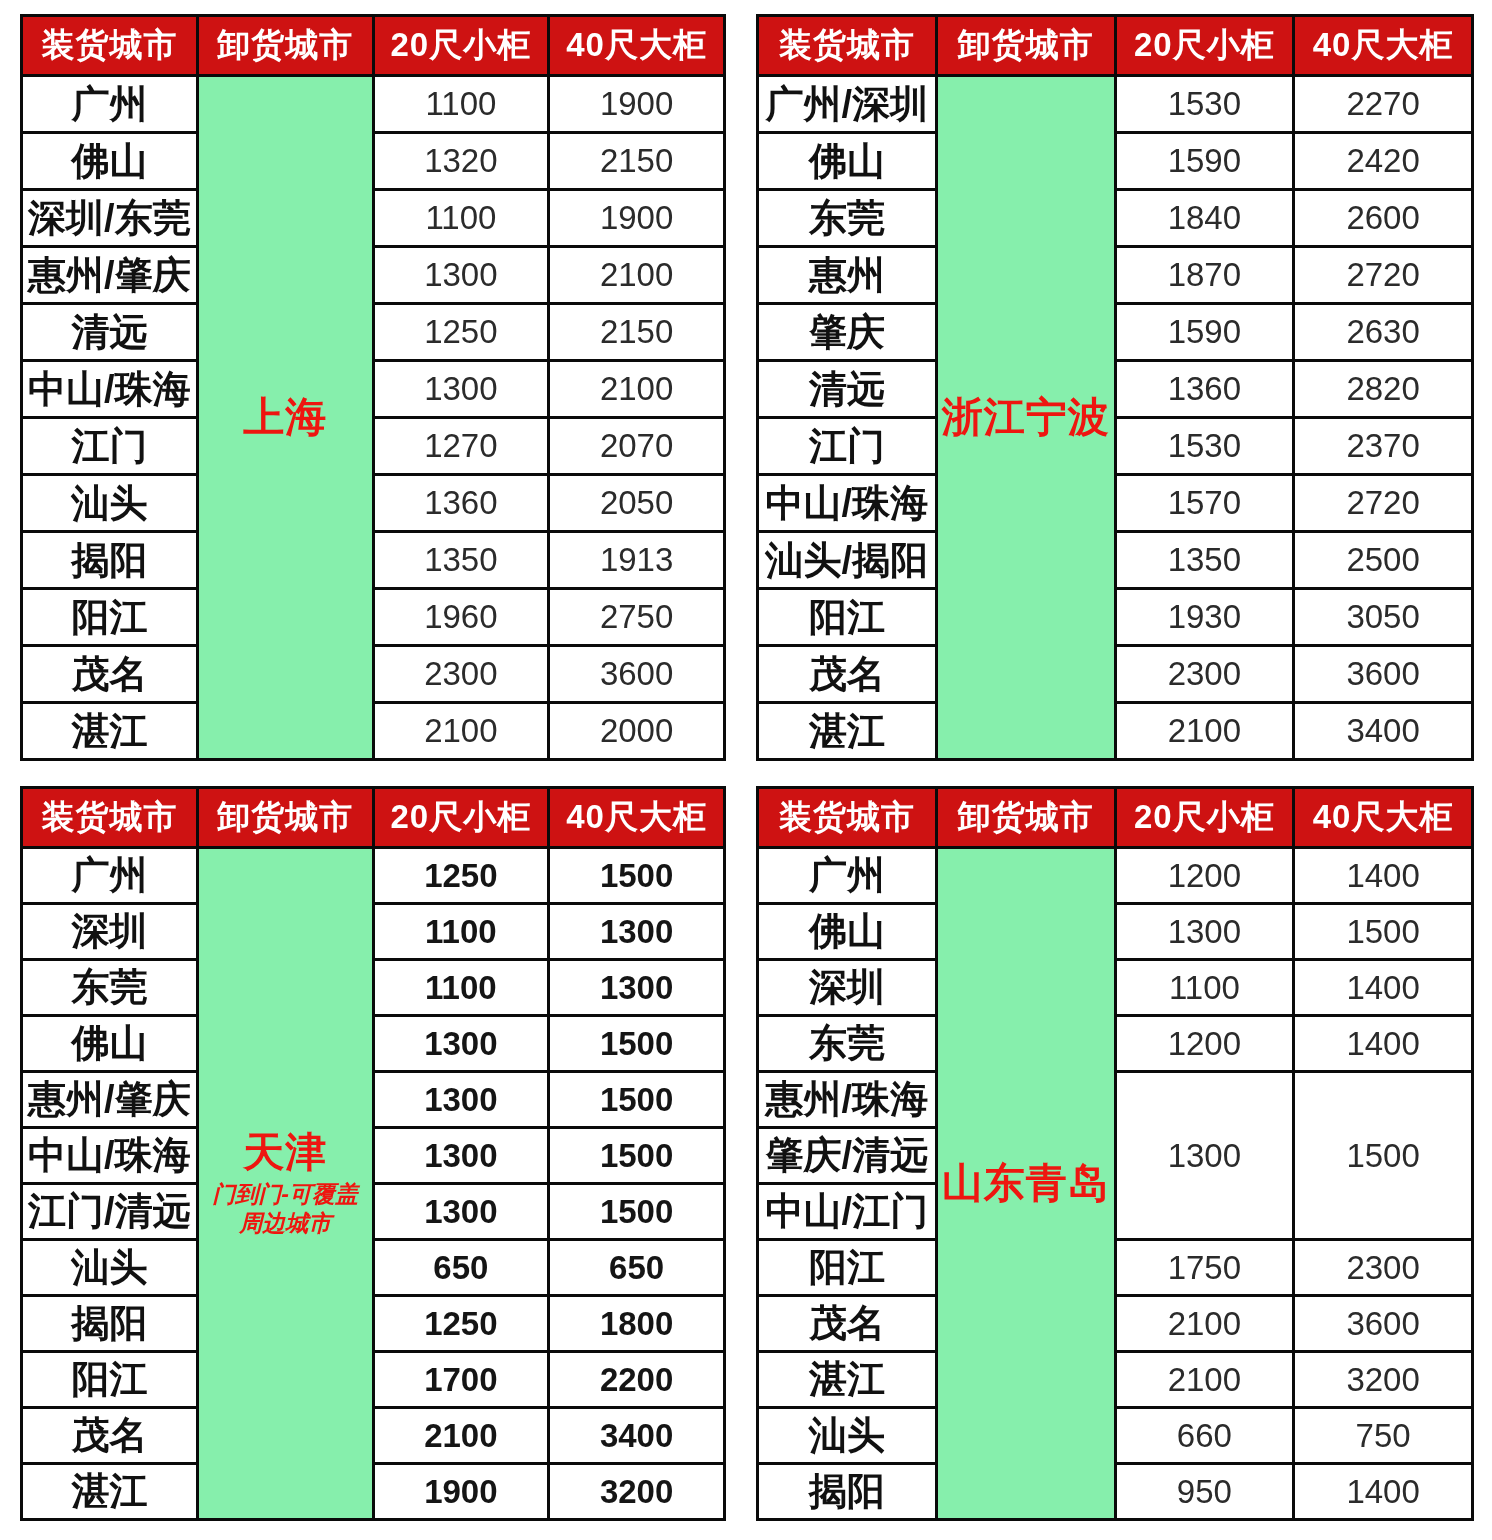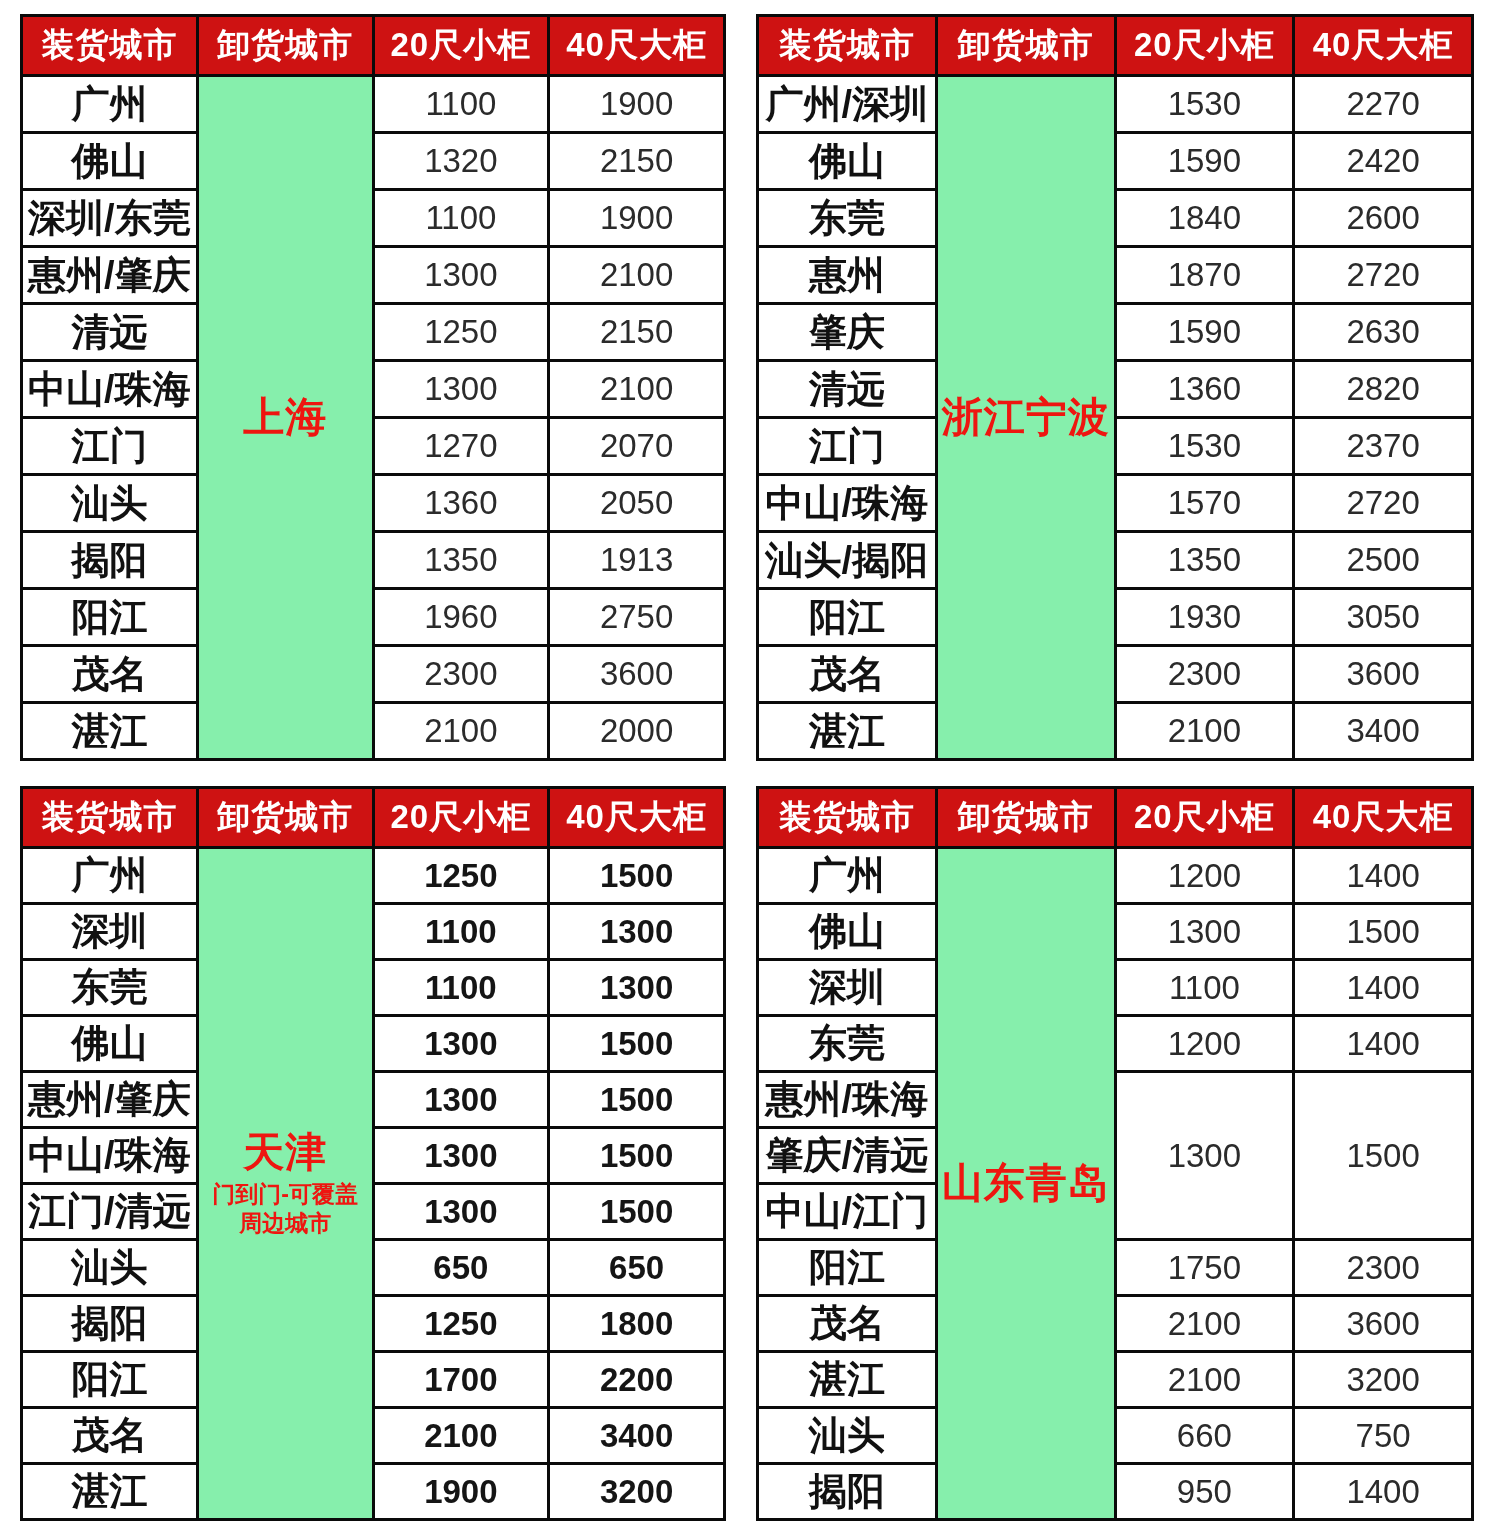--- a/index.html
+++ b/index.html
@@ -32,20 +32,21 @@
   td.price{font-size:33px;font-weight:400;color:var(--cell-text);}
   table.bold-values td.price{font-weight:bold;color:#151515;}
   td.dest{background:#86efac;}
   .dest-name{
     color:var(--dest-red);font-size:41px;font-weight:bold;line-height:1.15;
     letter-spacing:1px;
   }
   .dest-note{
     color:var(--dest-red);font-size:23px;font-weight:bold;line-height:1.25;
     margin-top:4px;
+    font-style:italic;
   }
 </style>
 </head>
 <body>
 
 <div id="grid">
     <div class="tbl-wrap pos-top-left">
       <table>
         <colgroup>
           <col style="width: 25%;">

